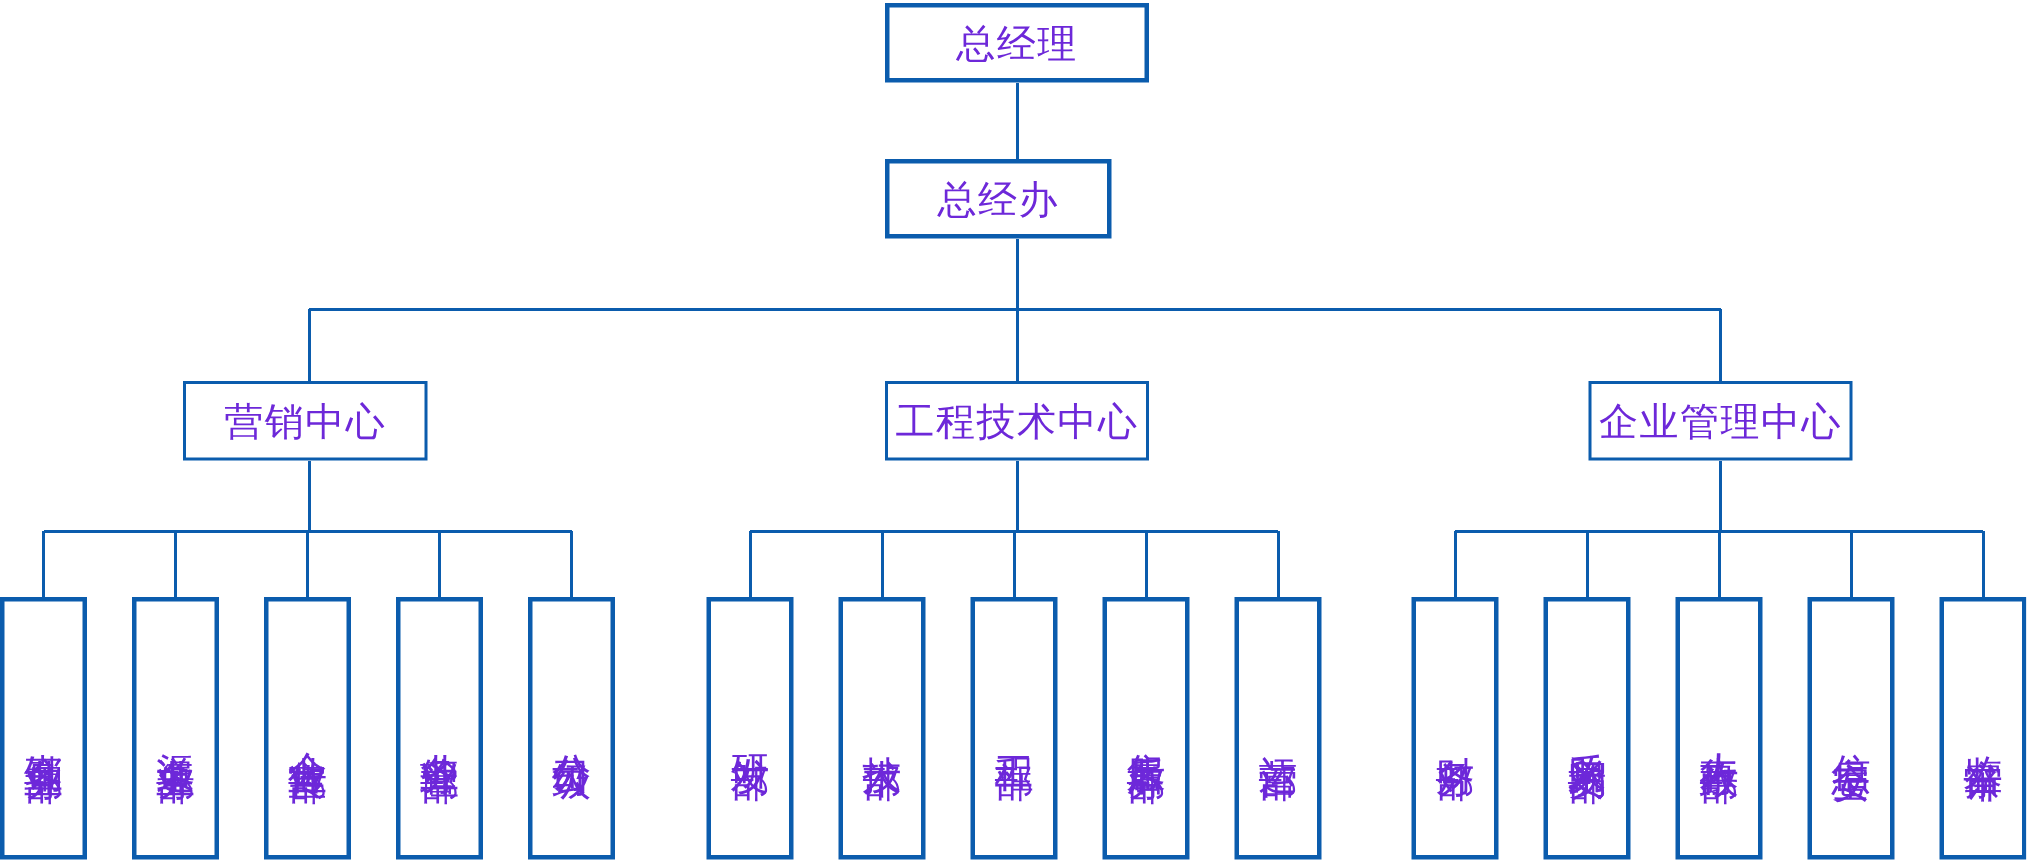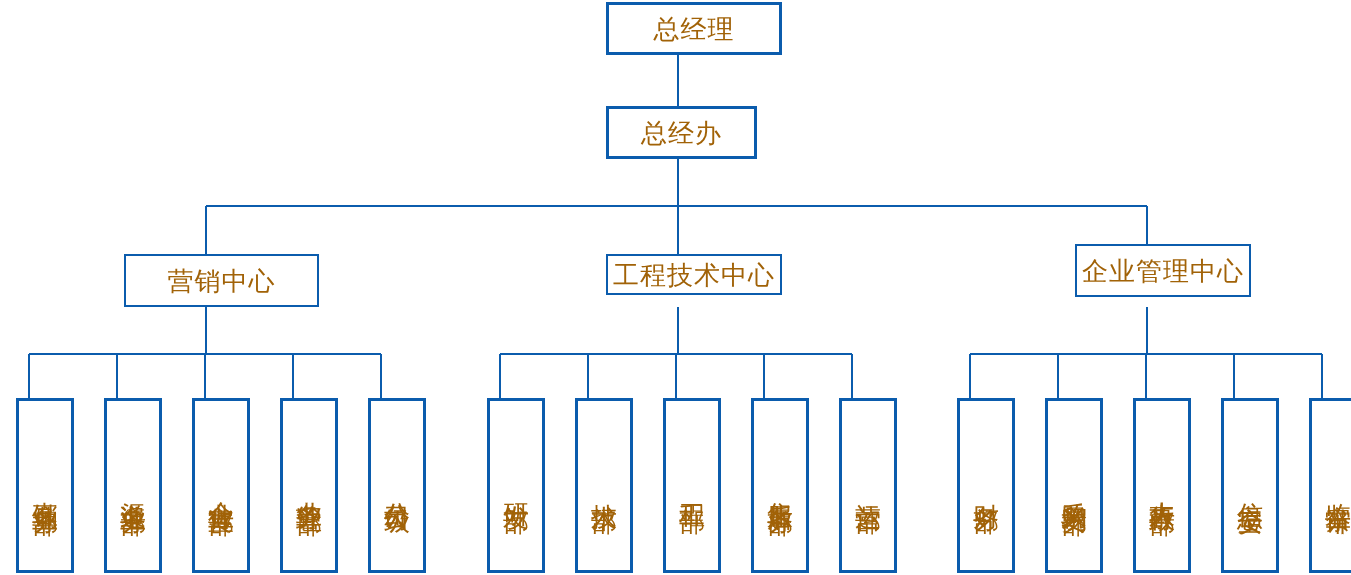--- a/index.html
+++ b/index.html
@@ -26,24 +26,23 @@
     height: 575px;
     pointer-events: none;
   }
   .node {
     position: absolute;
     box-sizing: border-box;
     background: #ffffff;
     display: flex;
     align-items: center;
     justify-content: center;
-    color: #a16207;
+    color: #6d28d9;
     border-style: solid;
     border-color: #0b5cad;
-    margin-left: 16px;
   }
   
   .node.horiz {
     border-width: 3px;
     font-size: 26px;
     letter-spacing: 1px;
     line-height: 1;
     white-space: nowrap;
   }
   .node.horiz.thin {
@@ -105,57 +104,57 @@
 
   <div class="node horiz" id="node-level1" style="left: 590px; top: 2px; width: 176px; height: 53px;">
     <span>总经理</span>
   </div>
 
   <div class="node horiz" id="node-level2" style="left: 590px; top: 106px; width: 151px; height: 53px;">
     <span>总经办</span>
   </div>
 
   <div id="centers-layer">
-      <div class="node horiz thin" style="left: 108px; top: 254px; width: 195px; height: 53px;">
+      <div class="node horiz thin" style="left: 122px; top: 254px; width: 163px; height: 53px;">
         <span>营销中心</span>
       </div>
       <div class="node vert" style="left: 0px; top: 398px; width: 58px; height: 175px;">
         <span class="vlabel">直销业务部</span>
       </div>
       <div class="node vert" style="left: 88px; top: 398px; width: 58px; height: 175px;">
         <span class="vlabel">渠道业务部</span>
       </div>
       <div class="node vert" style="left: 176px; top: 398px; width: 58px; height: 175px;">
         <span class="vlabel">企业宣传部</span>
       </div>
       <div class="node vert" style="left: 264px; top: 398px; width: 58px; height: 175px;">
         <span class="vlabel">业务管理部</span>
       </div>
       <div class="node vert" style="left: 352px; top: 398px; width: 58px; height: 175px;">
         <span class="vlabel">分公司级</span>
       </div>
-      <div class="node horiz thin" style="left: 590px; top: 254px; width: 176px; height: 41px;">
+      <div class="node horiz thin" style="left: 590px; top: 254px; width: 176px; height: 53px;">
         <span>工程技术中心</span>
       </div>
       <div class="node vert" style="left: 471px; top: 398px; width: 58px; height: 175px;">
         <span class="vlabel">研发部</span>
       </div>
       <div class="node vert" style="left: 559px; top: 398px; width: 58px; height: 175px;">
         <span class="vlabel">技术部</span>
       </div>
       <div class="node vert" style="left: 647px; top: 398px; width: 58px; height: 175px;">
         <span class="vlabel">工程部</span>
       </div>
       <div class="node vert" style="left: 735px; top: 398px; width: 58px; height: 175px;">
         <span class="vlabel">售后服务部</span>
       </div>
       <div class="node vert" style="left: 823px; top: 398px; width: 58px; height: 175px;">
         <span class="vlabel">运营部</span>
       </div>
-      <div class="node horiz thin" style="left: 1059px; top: 244px; width: 176px; height: 53px;">
+      <div class="node horiz thin" style="left: 1059px; top: 254px; width: 176px; height: 53px;">
         <span>企业管理中心</span>
       </div>
       <div class="node vert" style="left: 941px; top: 398px; width: 58px; height: 175px;">
         <span class="vlabel">财务部</span>
       </div>
       <div class="node vert" style="left: 1029px; top: 398px; width: 58px; height: 175px;">
         <span class="vlabel">采购贸易部</span>
       </div>
       <div class="node vert" style="left: 1117px; top: 398px; width: 58px; height: 175px;">
         <span class="vlabel">人事行政部</span>

